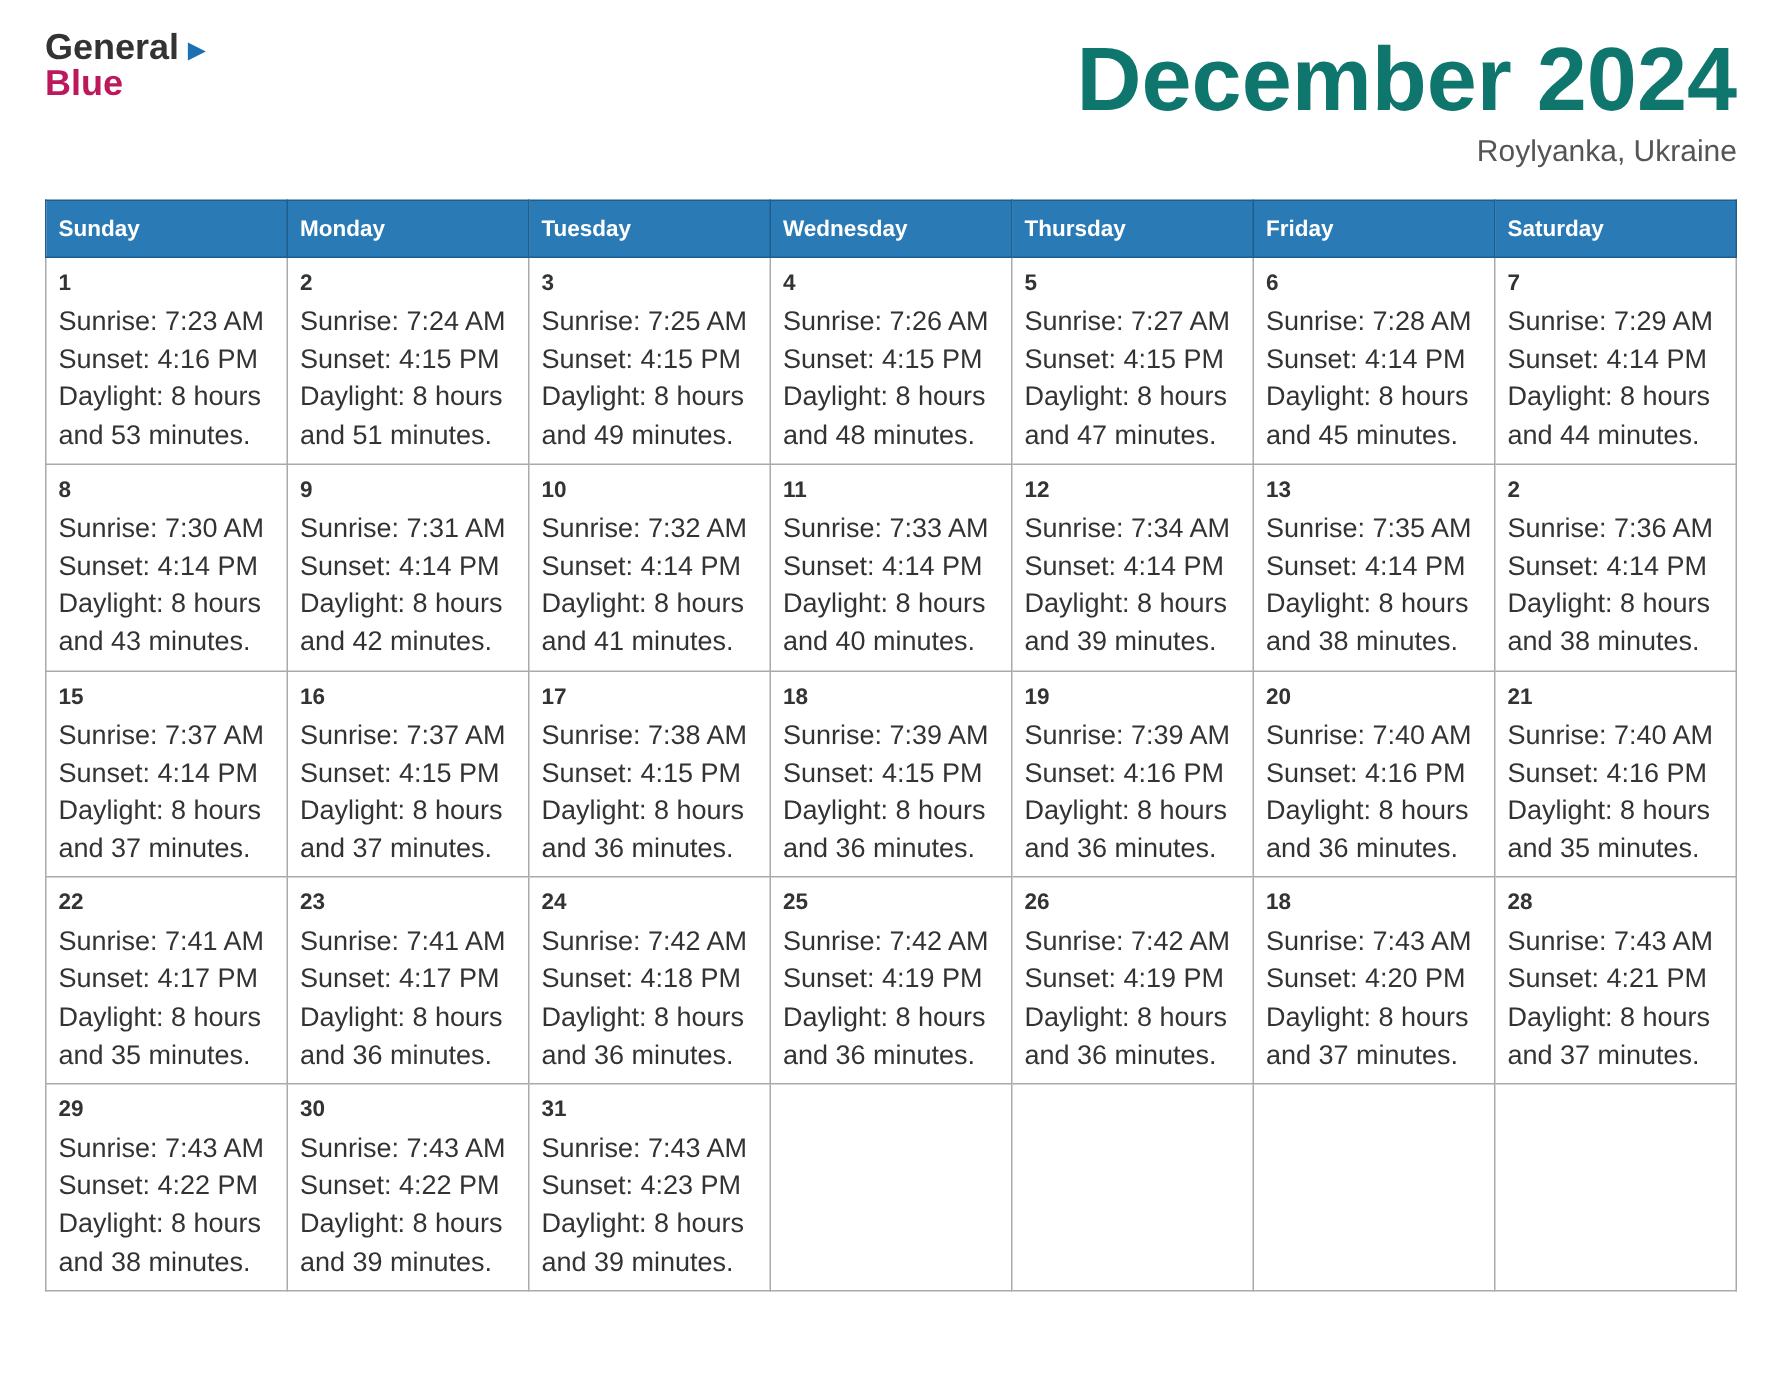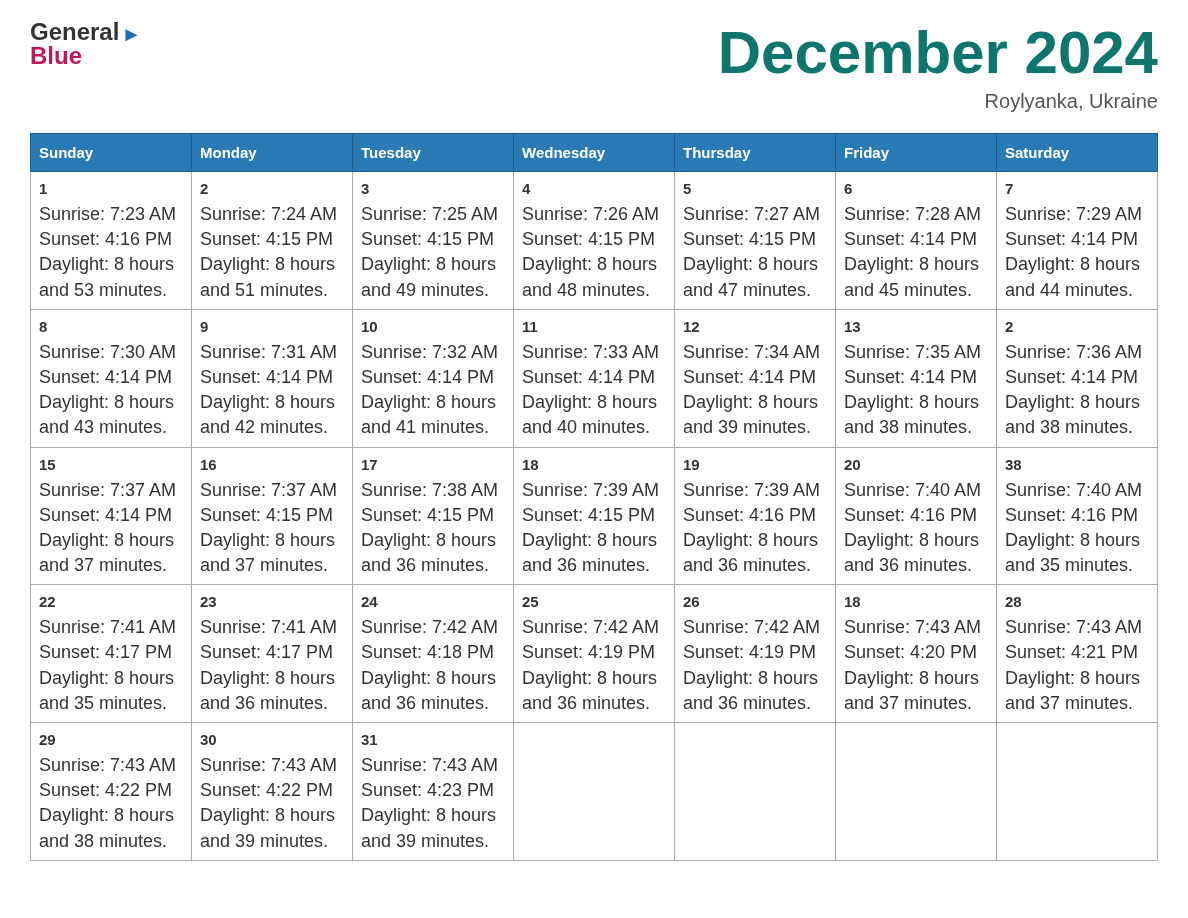--- a/index.html
+++ b/index.html
@@ -195,21 +195,21 @@
         </td>
         <td>
           <span class="day-num">19</span>
           <span class="day-info">Sunrise: 7:39 AM<br>Sunset: 4:16 PM<br>Daylight: 8 hours and 36 minutes.</span>
         </td>
         <td>
           <span class="day-num">20</span>
           <span class="day-info">Sunrise: 7:40 AM<br>Sunset: 4:16 PM<br>Daylight: 8 hours and 36 minutes.</span>
         </td>
         <td>
-          <span class="day-num">38</span>
+          <span class="day-num">21</span>
           <span class="day-info">Sunrise: 7:40 AM<br>Sunset: 4:16 PM<br>Daylight: 8 hours and 35 minutes.</span>
         </td>
       </tr>
       <tr>
         <td>
           <span class="day-num">22</span>
           <span class="day-info">Sunrise: 7:41 AM<br>Sunset: 4:17 PM<br>Daylight: 8 hours and 35 minutes.</span>
         </td>
         <td>
           <span class="day-num">23</span>

